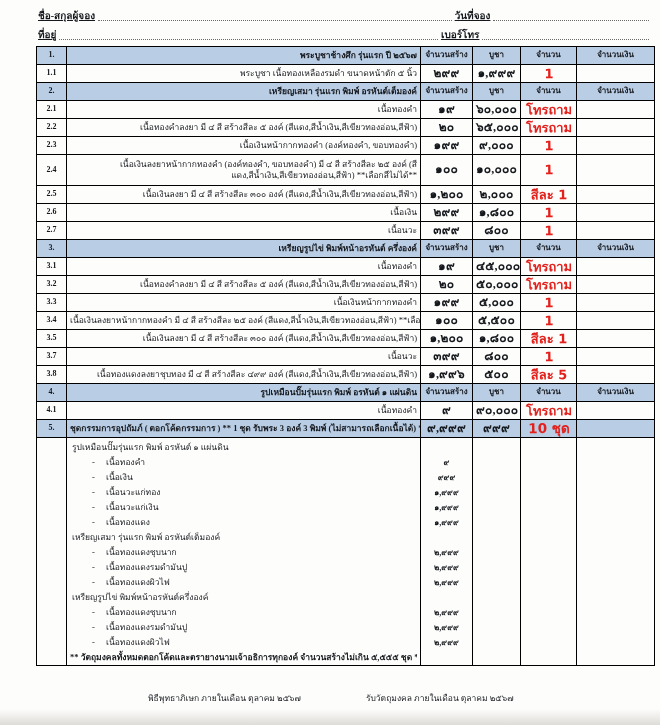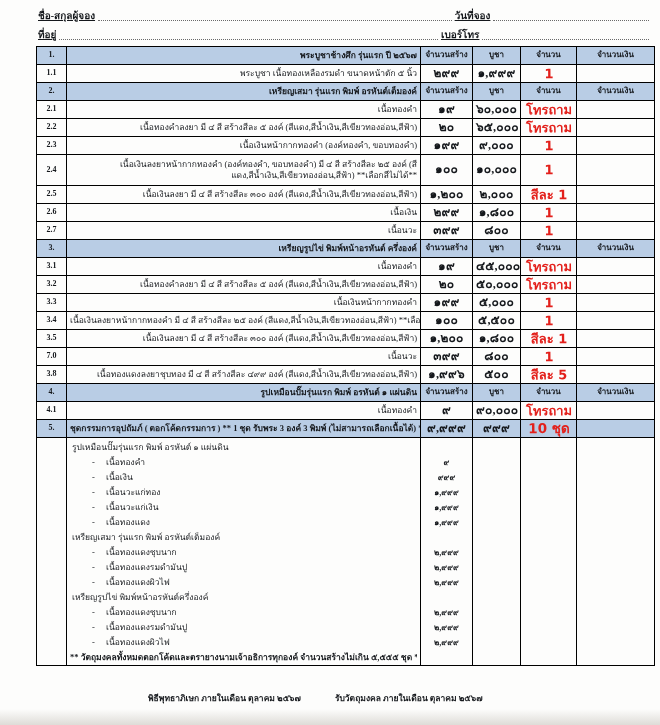--- a/index.html
+++ b/index.html
@@ -44,23 +44,23 @@
   tr.detail td{vertical-align:top;padding-top:2px;}
   .dline{height:15px;line-height:15px;white-space:nowrap;overflow:hidden;}
   .dline.gtitle{padding-left:2px;}
   .dline.gitem{padding-left:22px;}
   .gitem .dash{display:inline-block;width:14px;text-align:left;}
   .dline.gnote{text-align:center;font-weight:bold;white-space:nowrap;}
   .mline{height:15px;line-height:15px;text-align:center;font-size:8px;font-weight:bold;}
 
   
   .footer{position:absolute;left:0;right:0;top:691px;display:flex;
-    font-size:8.5px;font-weight:bold;}
+    font-size:8.5px;font-weight:normal;}
   .footer .f-left{margin-left:148px;}
-  .footer .f-right{margin-left:34px;}
+  .footer .f-right{margin-left:65px;}
 </style>
 </head>
 <body>
 
 <div class="sheet">
 
   <div class="formhead">
     <div class="fh-line">
       <span class="fh-label">ชื่อ-สกุลผู้จอง</span>
       <span class="dots d-grow-lg"></span>
@@ -234,21 +234,21 @@
             <td class="cno">3.5</td>
             <td class="cdesc">เนื้อเงินลงยา มี ๔ สี สร้างสีละ ๓๐๐ องค์ (สีแดง,สีน้ำเงิน,สีเขียวทองอ่อน,สีฟ้า)</td>
             <td class="cnum">๑,๒๐๐</td>
             <td class="cnum">๑,๘๐๐</td>
             <td class="cann">
               <span class="annot">สีละ 1</span>
             </td>
             <td></td>
           </tr>
           <tr>
-            <td class="cno">7.0</td>
+            <td class="cno">3.7</td>
             <td class="cdesc">เนื้อนวะ</td>
             <td class="cnum">๓๙๙</td>
             <td class="cnum">๘๐๐</td>
             <td class="cann">
               <span class="annot">1</span>
             </td>
             <td></td>
           </tr>
           <tr>
             <td class="cno">3.8</td>

